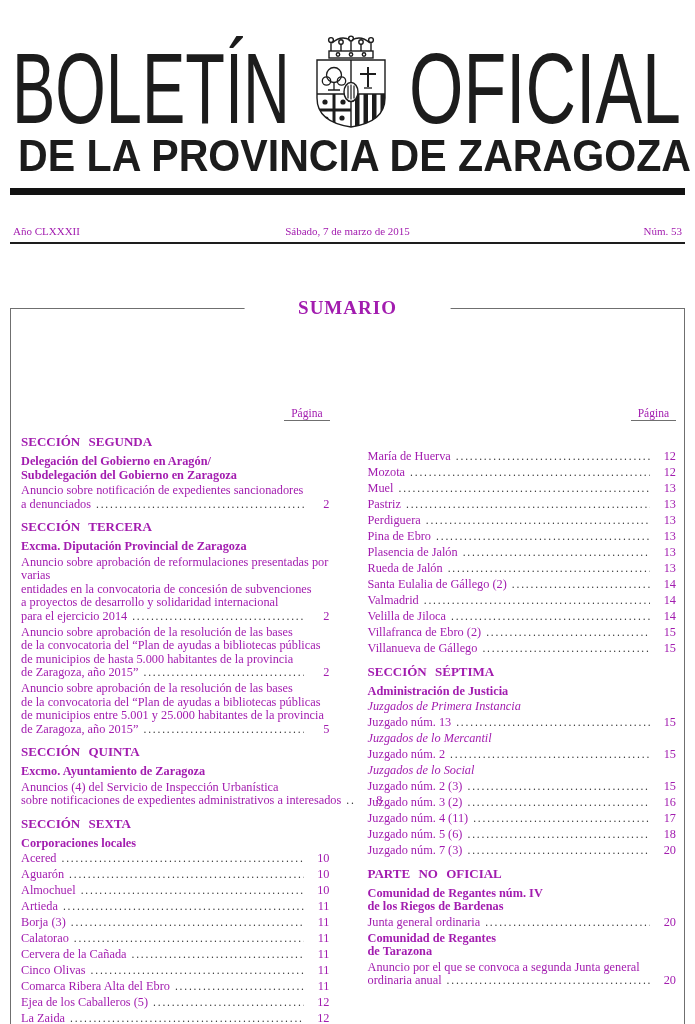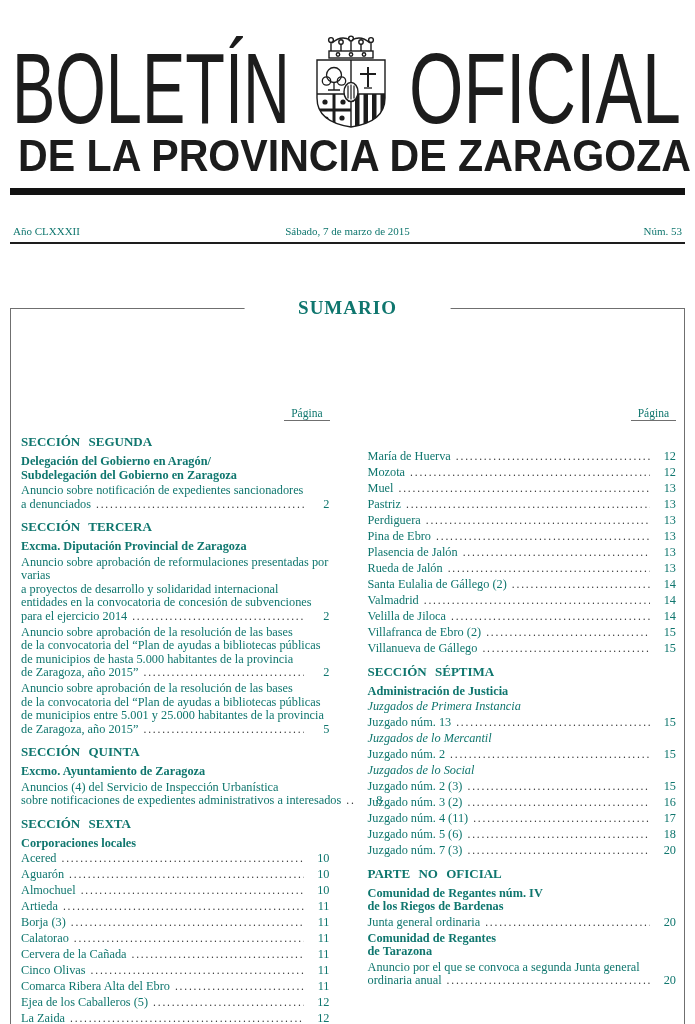--- a/index.html
+++ b/index.html
@@ -1,18 +1,18 @@
 <!DOCTYPE html>
 <html lang="es"><head>
 <meta charset="utf-8">
 <style>
   html,body { margin:0; padding:0; background:#ffffff; }
   .page {
     position:relative; width:695px; height:1024px; margin:0 auto;
-    background:#ffffff; color:#0f766e; overflow:hidden;
+    background:#ffffff; color:#a21caf; overflow:hidden;
     font-family:"Liberation Serif", serif;
   }
   
   .header { padding:30px 10px 0 10px; }
   .masthead { display:flex; justify-content:space-between; align-items:flex-end; padding:0 2px; }
   .masthead svg { display:block; }
   .emblem { margin-bottom:1px; }
   .subtitle-wrap { margin-top:6px; padding:0 2px;margin-left:6px; }
   .thick-rule { height:7px; background:#121212; margin-top:8px; }
   .issue-bar {
@@ -164,22 +164,22 @@
                 <span class="leader"></span>
                 <span class="pg">2</span>
               </div>
             </div>
             <div class="sec">SECCIÓN TERCERA</div>
             <div class="org">
               <div class="org-line">Excma. Diputación Provincial de Zaragoza</div>
             </div>
             <div class="entry">
               <div class="entry-line">Anuncio sobre aprobación de reformulaciones presentadas por varias</div>
+              <div class="entry-line">entidades en la convocatoria de concesión de subvenciones</div>
               <div class="entry-line">a proyectos de desarrollo y solidaridad internacional</div>
-              <div class="entry-line">entidades en la convocatoria de concesión de subvenciones</div>
               <div class="entry-last">
                 <span class="txt">para el ejercicio 2014</span>
                 <span class="leader"></span>
                 <span class="pg">2</span>
               </div>
             </div>
             <div class="entry">
               <div class="entry-line">Anuncio sobre aprobación de la resolución de las bases</div>
               <div class="entry-line">de la convocatoria del “Plan de ayudas a bibliotecas públicas</div>
               <div class="entry-line">de municipios de hasta 5.000 habitantes de la provincia</div>

